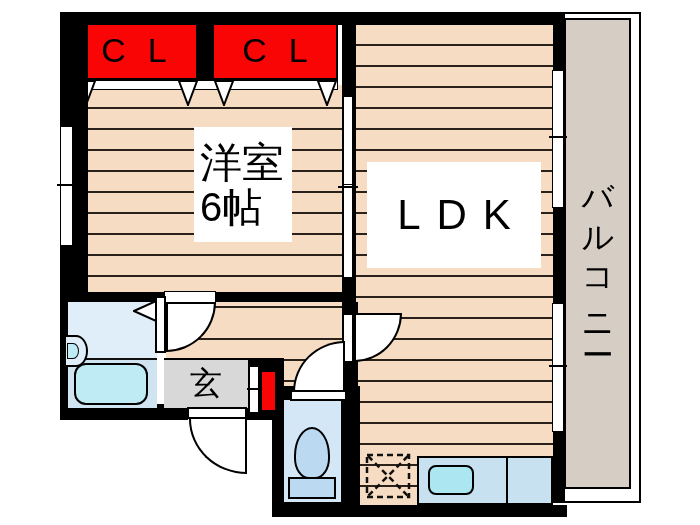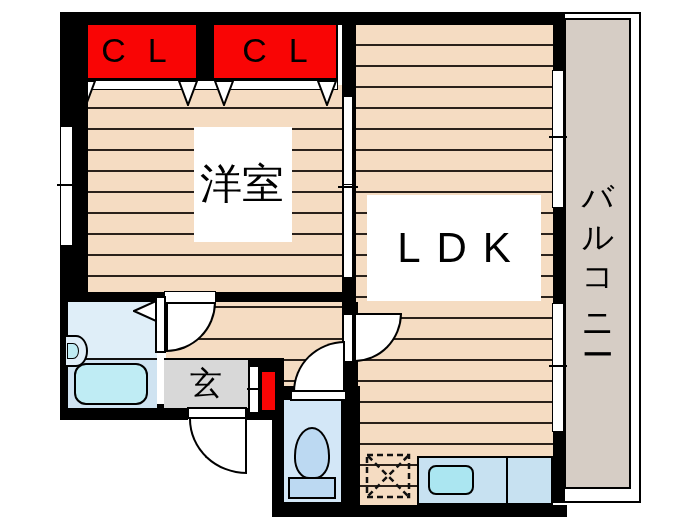--- a/index.html
+++ b/index.html
@@ -116,18 +116,19 @@
 
   <div class="abs door-disc" style="left:293px;top:341px;width:52px;height:51px;border-top-left-radius:100%;"></div>
   <div class="abs white-border" style="left:290px;top:390px;width:57px;height:11px;"></div>
 
   <div class="abs white-border" style="left:187px;top:407px;width:60px;height:12px;"></div>
   <div class="abs" style="left:189px;top:419px;width:58px;height:55px;border-left:2px solid #000;border-bottom:2px solid #000;border-bottom-left-radius:100%;"></div>
   <div class="abs tick" style="left:245px;top:419px;width:2px;height:54px;"></div>
 
   <div class="abs label-box" style="left:150px;top:127px;width:98px;height:115px;padding-left:6px;margin-left:44px;">
     <span class="txt" style="font-size:42px;">洋室</span>
+    <span class="txt" style="font-size:40px;">6帖</span>
   </div>
-  <div class="abs label-box" style="left:367px;top:162px;width:174px;height:106px;align-items:center;margin-top:33px;">
+  <div class="abs label-box" style="left:367px;top:162px;width:174px;height:106px;align-items:center;">
     <span class="txt" style="font-size:42px;letter-spacing:16px;text-indent:16px;">LDK</span>
   </div>
 
 </div>
 
 </body></html>

